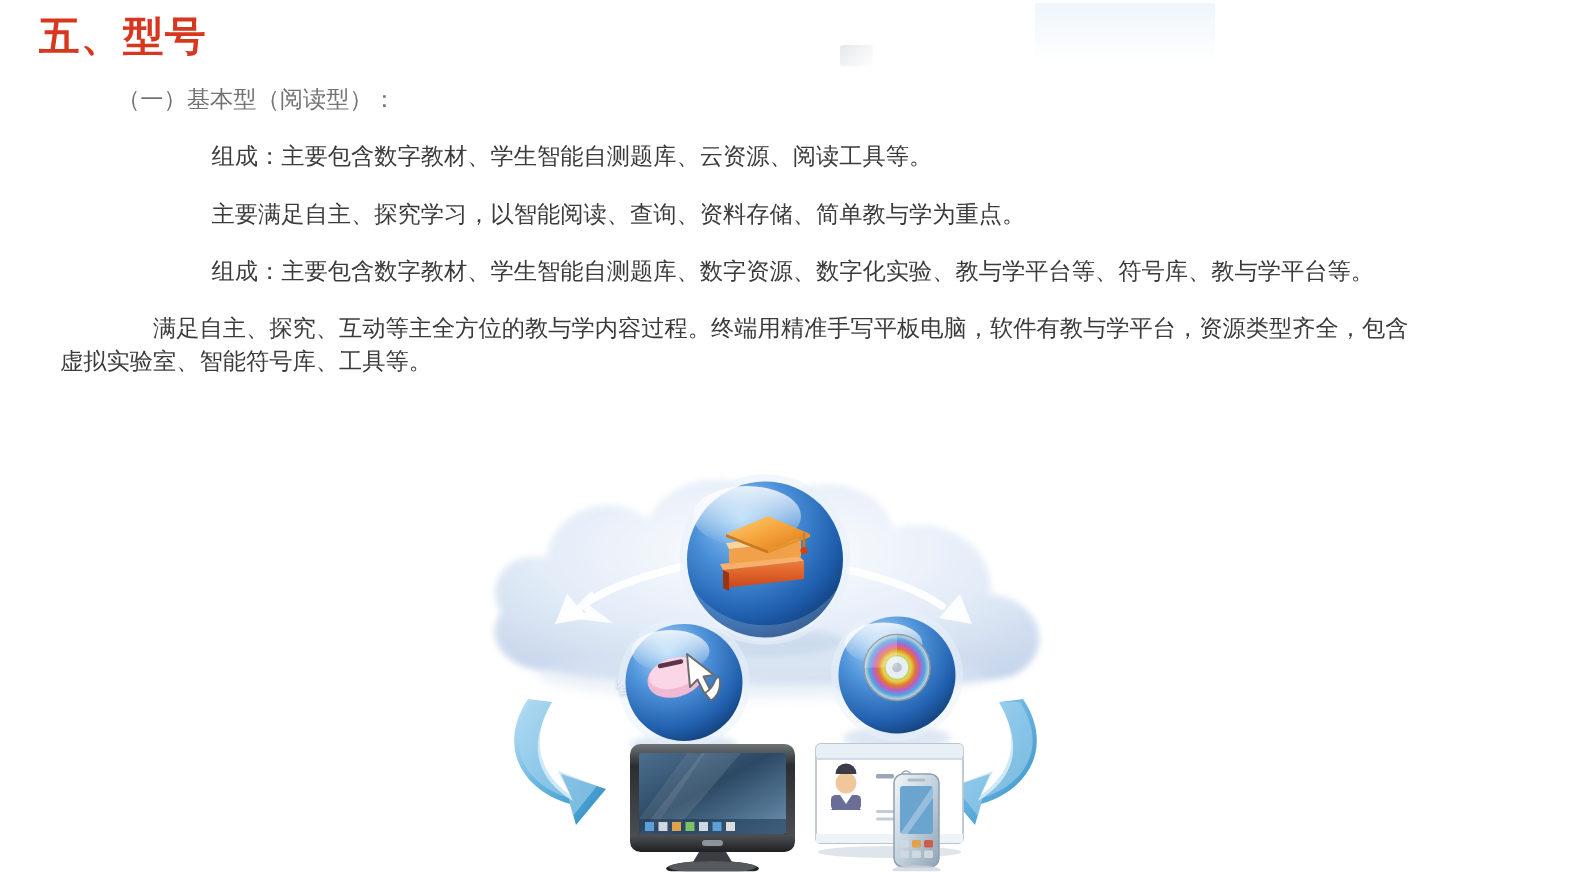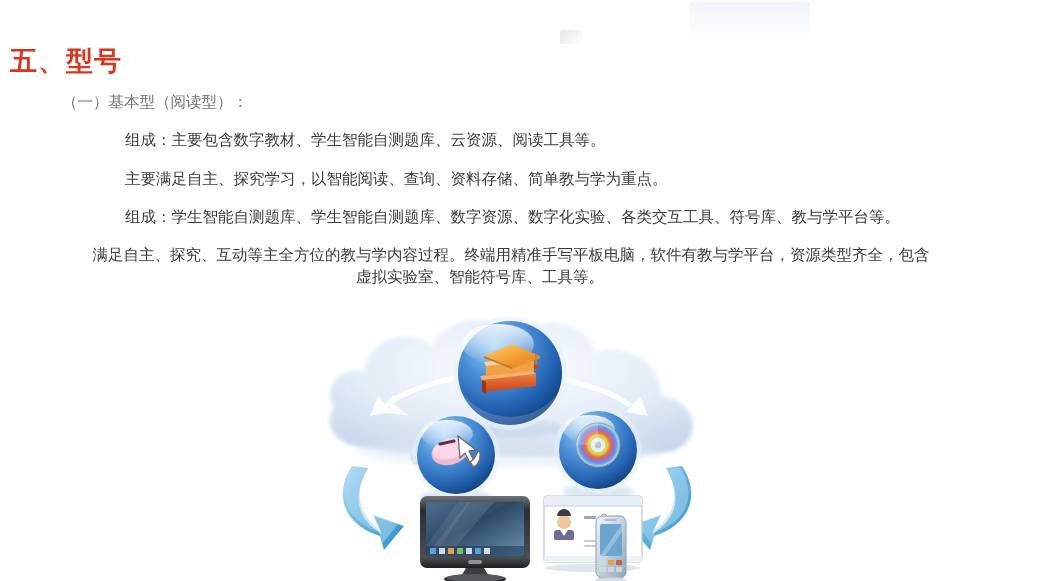--- a/index.html
+++ b/index.html
@@ -5,21 +5,21 @@
   * { margin:0; padding:0; box-sizing:border-box; }
   html,body{ width:1060px; height:581px; }
   body{
     font-family:"DejaVu Sans","Liberation Sans",sans-serif;
     background:#ffffff;
     position:relative;
     overflow:hidden;
   }
   
   .doc{
-    position:absolute; left:0; top:0; width:944px; z-index:5;margin-top:36px;
+    position:absolute; left:16px; top:0; width:944px; z-index:5;
   }
   .heading{
     color:#d8371f;
     font-weight:bold;
     font-size:27px;
     letter-spacing:1px;
     padding:8px 0 0 10px;
     line-height:1.25;
   }
   .subhead{
@@ -30,21 +30,21 @@
     margin-top:14px;
   }
   .para{
     color:#3b3b3b;
     font-size:15.5px;
     line-height:1.45;
     padding-left:94px;
     margin-top:16px;
   }
   .para .ind{ display:inline-block; width:31px; }
-  .para.flow{ padding-left:24px; padding-right:8px; margin-top:15px;text-align:center; }
+  .para.flow{ padding-left:24px; padding-right:8px; margin-top:15px; }
   .para.flow .ind{ width:62px; }
   .wm{
     position:absolute; right:250px; top:2px;
     width:120px; height:40px;
     background:linear-gradient(180deg,rgba(200,225,245,.30),rgba(255,255,255,0));
     z-index:1;
   }
   .wm2{
     position:absolute; left:560px; top:30px;
     width:22px;height:14px;
@@ -92,21 +92,21 @@
 
   <div class="heading">五、型号</div>
 
   <div class="subhead">（一）基本型（阅读型）：</div>
 
   <div class="para"><span class="ind"></span><span>组成：主要包含数字教材、学生智能自测题库、云资源、阅读工具等。</span></div>
 
   <div class="para"><span class="ind"></span><span>主要满足自主、探究学习，以智能阅读、查询、资料存储、简单教与学为重点。</span></div>
 
 
-  <div class="para"><span class="ind"></span><span>组成：学生智能自测题库、学生智能自测题库、数字资源、数字化实验、各类交互工具、符号库、教与学平台等。</span></div>
+  <div class="para"><span class="ind"></span><span>组成：主要包含数字教材、学生智能自测题库、数字资源、数字化实验、教与学平台等、符号库、教与学平台等。</span></div>
 
   <div class="para flow"><span class="ind"></span><span>满足自主、探究、互动等主全方位的教与学内容过程。终端用精准手写平板电脑，软件有教与学平台，资源类型齐全，包含虚拟实验室、智能符号库、工具等。</span></div>
 
 </div>
 
 <div class="diagram">
 <svg viewBox="0 0 420 281" xmlns="http://www.w3.org/2000/svg">
   <defs>
     <radialGradient id="cloudG" cx="50%" cy="35%" r="75%">
       <stop offset="0%" stop-color="#ffffff"></stop>

